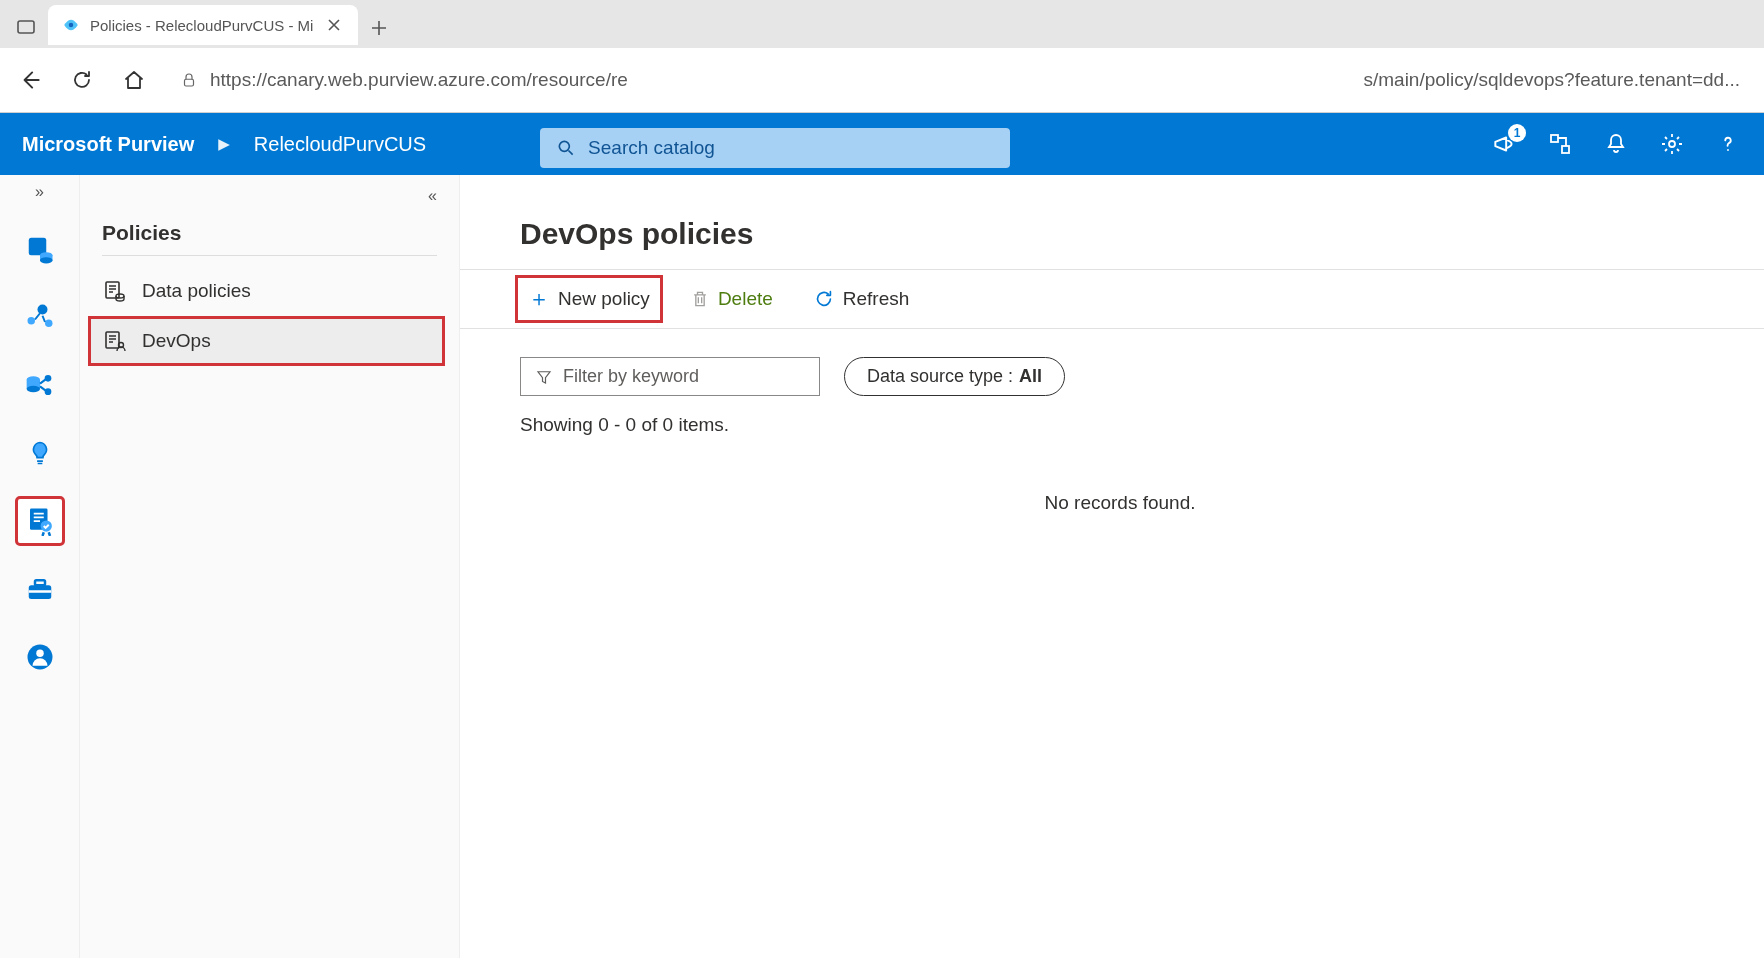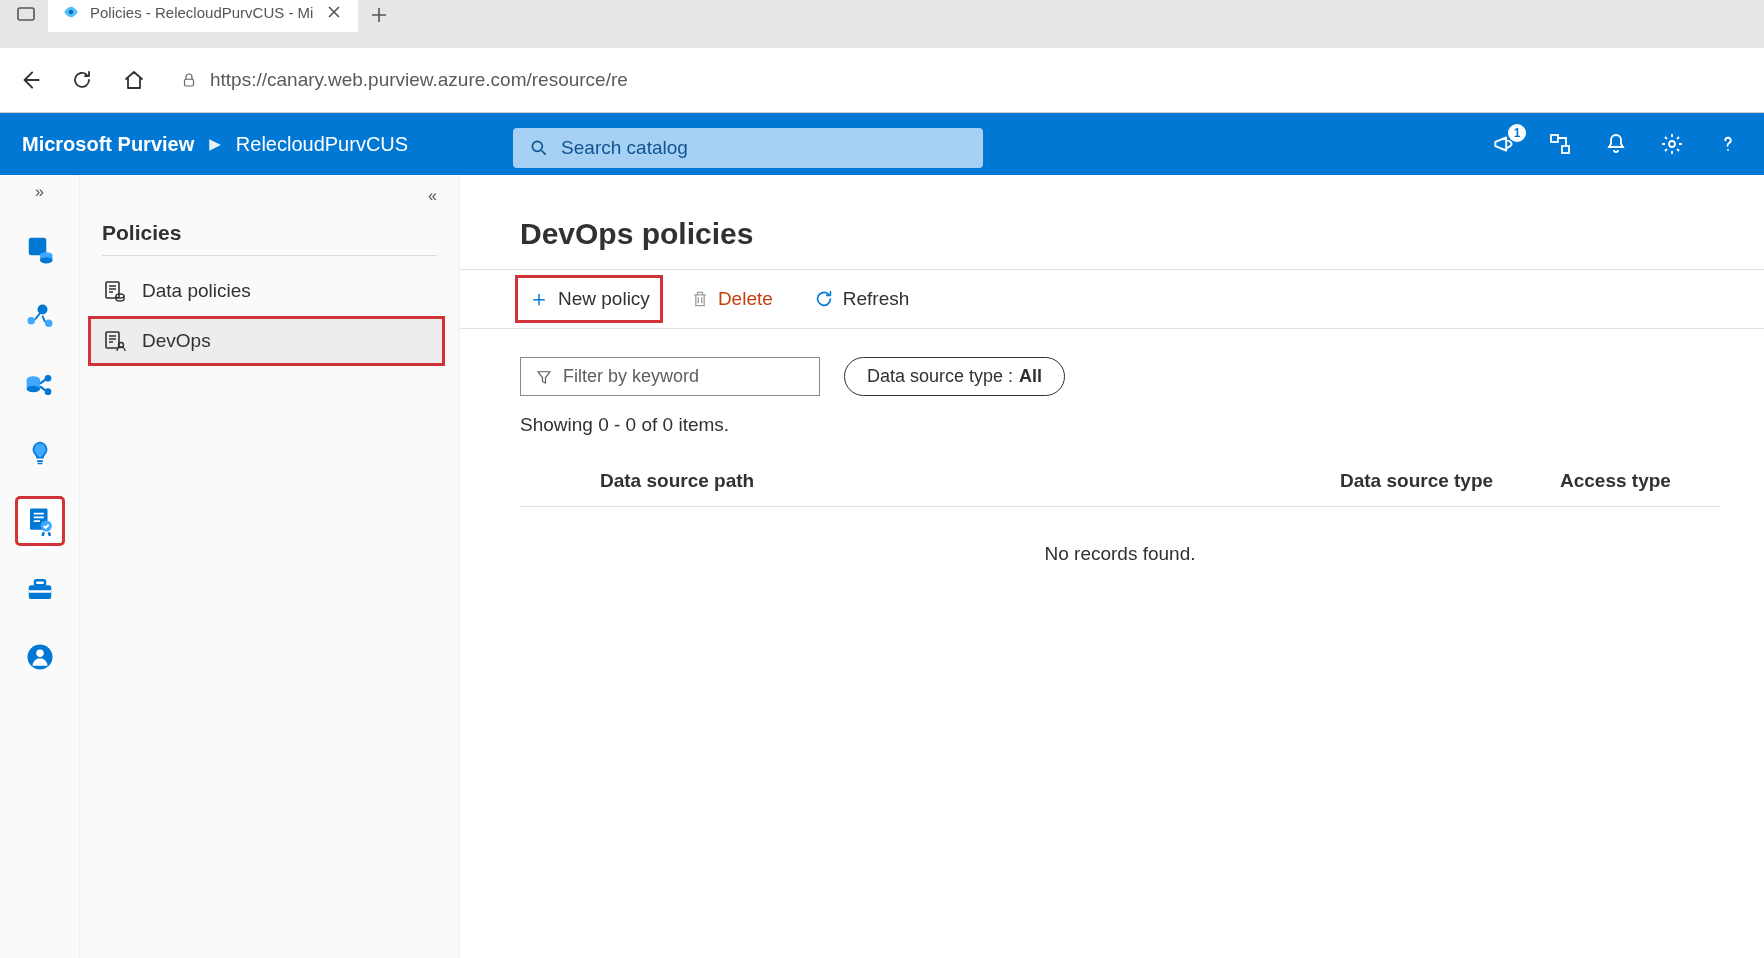--- a/index.html
+++ b/index.html
@@ -1,35 +1,35 @@
 <!DOCTYPE html>
 <html><head>
 <meta charset="utf-8">
 <style>
   * { box-sizing: border-box; }
   body { margin: 0; font-family: "Segoe UI", -apple-system, sans-serif; background: #fff; color: #323130; overflow: hidden; }
 
   
   .browser-chrome { background: #e6e6e6; border-bottom: 1px solid #d0d0d0; }
-  .tab-bar { display: flex; align-items: flex-end; height: 48px; padding: 16px 8px; gap: 4px; }
+  .tab-bar { display: flex; align-items: flex-end; height: 48px; padding: 3px 8px; gap: 4px; }
   .window-control { width: 36px; height: 36px; display:flex; align-items:center; justify-content:center; }
   .tab { background: #fff; border-radius: 8px 8px 0 0; display:flex; align-items:center; padding: 0 14px; height: 40px; gap: 10px; min-width: 310px; font-size: 15px; }
   .tab .favicon { width:18px; height:18px; display:flex; align-items:center; justify-content:center; }
   .tab .title { flex:1; white-space:nowrap; overflow:hidden; text-overflow:ellipsis; color:#555; }
   .tab .close { width:20px; height:20px; display:flex; align-items:center; justify-content:center; }
   .new-tab-btn { width:34px; height:34px; display:flex; align-items:center; justify-content:center; }
 
   .addr-bar { background:#fff; display:flex; align-items:center; padding: 10px 14px; gap: 20px; height: 64px; }
   .addr-bar .nav-btn { width:32px; height:32px; display:flex; align-items:center; justify-content:center; }
   .addr-field { flex:1; display:flex; align-items:center; gap:12px; padding:0 10px; font-size: 19px; color:#5a5a5a; }
   .addr-field .url-left { white-space:nowrap; overflow:hidden; }
   .addr-field .url-right { white-space:nowrap; margin-left:auto; }
 
   
-  .purview-header { background:#0078d4; color:#fff; height:62px; display:flex; align-items:center; padding:0 22px; gap:15px; font-size:20px; }
+  .purview-header { background:#0078d4; color:#fff; height:62px; display:flex; align-items:center; padding:0 22px; gap:24px; font-size:20px; }
   .purview-header .brand { font-weight:600; }
   .purview-header .chev { font-size:15px; opacity:0.9; }
   .purview-header .ws { font-weight:400; }
   .search-box { background:#a6d1f5; border-radius:4px; display:flex; align-items:center; padding:0 16px; height:40px; width:470px; margin-left:90px; color:#105494; font-size:19px; gap:12px;margin-top:7px; }
   .header-right { margin-left:auto; display:flex; align-items:center; gap:28px; }
   .header-right .icon-btn { width:28px; height:28px; display:flex; align-items:center; justify-content:center; position:relative; }
   .badge { position:absolute; top:-6px; right:-8px; background:#fff; color:#0078d4; border-radius:50%; width:18px; height:18px; font-size:12px; display:flex; align-items:center; justify-content:center; font-weight:600; }
 
   
   .app-body { display:flex; height: calc(100vh - 174px); }
@@ -46,21 +46,21 @@
   .side-item.active { background:#ededed; outline:3px solid #d13438; outline-offset:-3px; margin:0 14px 0 8px; padding-left:14px; }
   .side-item .side-icon { width:26px; height:26px; display:flex; align-items:center; justify-content:center; }
 
   .main { flex:1; padding:24px 44px 0 60px; overflow:auto; }
   .main h1 { font-size:30px; font-weight:600; margin:18px 0 18px; }
   .toolbar-row { border-top:1px solid #e1e1e1; border-bottom:1px solid #e1e1e1; padding:10px 0; margin:0 -44px 0 -60px; padding-left:60px; display:flex; gap:30px; }
   .toolbar { display:flex; align-items:center; gap:24px; }
   .tool-btn { display:flex; align-items:center; gap:8px; font-size:19px; padding:4px 8px; }
   .tool-btn.primary { color:#323130; outline:3px solid #d13438; outline-offset:2px; }
   .tool-btn.primary .plus { color:#0078d4; font-size:22px; font-weight:300; }
-  .tool-btn.disabled { color:#c2410c; }
+  .tool-btn.disabled { color:#4d7c0f; }
   .tool-btn .refresh-icon { color:#0078d4; }
 
   .filters { display:flex; gap:24px; margin:28px 0 18px; align-items:center; }
   .filter-input { border:1px solid #8a8886; border-radius:0; display:flex; align-items:center; gap:10px; padding:8px 14px; width:300px; font-size:18px; color:#605e5c; }
   .pill { border:1px solid #323130; border-radius:22px; padding:8px 22px; font-size:18px; display:flex; gap:6px; }
   .pill .val { font-weight:600; }
 
   .count { font-size:19px; margin:6px 0 20px; }
 
   .table-head { display:flex; border-bottom:1px solid #e1e1e1; padding:14px 0; font-weight:600; font-size:19px; }
@@ -117,20 +117,21 @@
       <svg width="24" height="24" viewBox="0 0 24 24">
           <path d="M4 11 L12 4 L20 11 M6 10 V20 H18 V10" stroke="#333" stroke-width="1.8" fill="none" stroke-linecap="round" stroke-linejoin="round"></path>
         </svg>
     </div>
     <div class="addr-field">
       <svg width="18" height="18" viewBox="0 0 24 24">
           <rect x="6" y="11" width="12" height="9" rx="2" fill="none" stroke="#666" stroke-width="1.6"></rect>
           <path d="M8 11 V8 a4 4 0 0 1 8 0 V11" fill="none" stroke="#666" stroke-width="1.6"></path>
         </svg>
       <span class="url-left">https://canary.web.purview.azure.com/resource/re</span>
+      <span class="url-right">s/main/policy/sqldevops?feature.tenant=dd...</span>
     </div>
   </div>
 </div>
 
 <div class="purview-header">
   <span class="brand">Microsoft Purview</span>
   <span class="chev">▶</span>
   <span class="ws">RelecloudPurvCUS</span>
   <div class="search-box">
     <svg width="20" height="20" viewBox="0 0 24 24">
@@ -289,21 +290,15 @@
         <span>Filter by keyword</span>
       </div>
       <div class="pill">
         <span>Data source type :</span>
         <span class="val">All</span>
       </div>
     </div>
 
     <div class="count">Showing 0 - 0 of 0 items.</div>
 
-    <div class="table-head">
-      <div class="th-chk"></div>
-      <div class="th1">Data source path</div>
-      <div class="th2">Data source type</div>
-      <div class="th3">Access type</div>
-    </div>
     <div class="empty">No records found.</div>
   </div>
 </div>
 
 </body></html>

